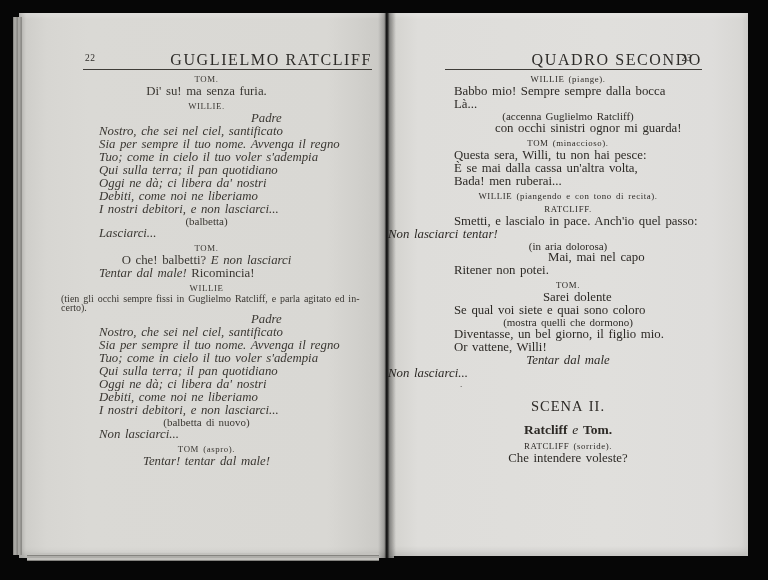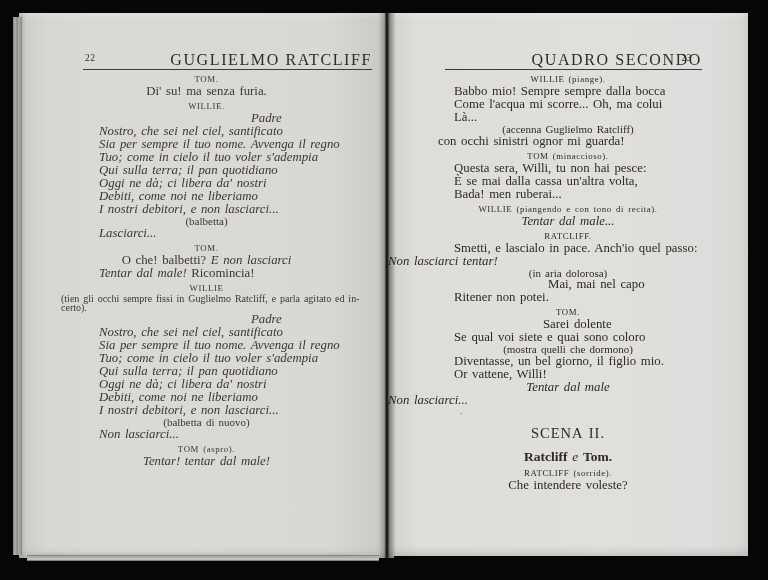--- a/index.html
+++ b/index.html
@@ -37,21 +37,21 @@
   .speaker{font-size:8.8px;line-height:10px;text-align:center;letter-spacing:.6px;margin:3px 0 1px;}
   .stage{font-size:11px;line-height:10.5px;text-align:center;font-family:Liberation Serif, serif;}
   .stageleft{font-size:10px;line-height:9.8px;padding-left:42px;}
   .center{text-align:center;}
   .citalic{text-align:center;font-style:italic;}
   .verse{padding-left:80px;font-style:italic;}
   .mixv{padding-left:80px;}
   .padre{padding-left:232px;font-style:italic;}
   .left{padding-left:66px;}
   .lital{font-style:italic;}
-  .ind-a{padding-left:50px;}
+  .ind-a{padding-left:107px;}
   .ind-b{padding-left:160px;}
   .ind-c{padding-left:155px;}
   .dot{padding-left:72px;font-size:9px;line-height:9px;}
   .scena{text-align:center;font-size:14.5px;letter-spacing:1px;margin-top:9px;line-height:17px;}
   .cast{text-align:center;font-size:13.5px;font-weight:bold;margin-top:7px;line-height:16px;}
   .it{font-style:italic;}
   .rm{font-style:normal;}
   .cast .it{font-weight:normal;}
 </style>
 </head>
@@ -104,30 +104,28 @@
 
   <div id="right-page" class="page">
     <div class="header">
       <span class="runtitle">QUADRO SECONDO</span>
       <span class="pgnum">23</span>
     </div>
     <div class="rule"></div>
     <div class="content">
       <div class="ln speaker">WILLIE (piange).</div>
       <div class="ln left">Babbo mio! Sempre sempre dalla bocca</div>
-      <div class="ln left">Come l'acqua mi scorre... Oh, ma colui</div>
       <div class="ln left">Là...</div>
       <div class="ln stage">(accenna Guglielmo Ratcliff)</div>
       <div class="ln ind-a">con occhi sinistri ognor mi guarda!</div>
       <div class="ln speaker">TOM (minaccioso).</div>
       <div class="ln left">Questa sera, Willi, tu non hai pesce:</div>
       <div class="ln left">È se mai dalla cassa un'altra volta,</div>
       <div class="ln left">Bada! men ruberai...</div>
       <div class="ln speaker">WILLIE (piangendo e con tono di recita).</div>
-      <div class="ln citalic">Tentar dal male...</div>
       <div class="ln speaker">RATCLIFF.</div>
       <div class="ln left">Smetti, e lascialo in pace. Anch'io quel passo:</div>
       <div class="ln lital">Non lasciarci tentar!</div>
       <div class="ln stage">(in aria dolorosa)</div>
       <div class="ln ind-b">Mai, mai nel capo</div>
       <div class="ln left">Ritener non potei.</div>
       <div class="ln speaker">TOM.</div>
       <div class="ln ind-c">Sarei dolente</div>
       <div class="ln left">Se qual voi siete e quai sono coloro</div>
       <div class="ln stage">(mostra quelli che dormono)</div>

